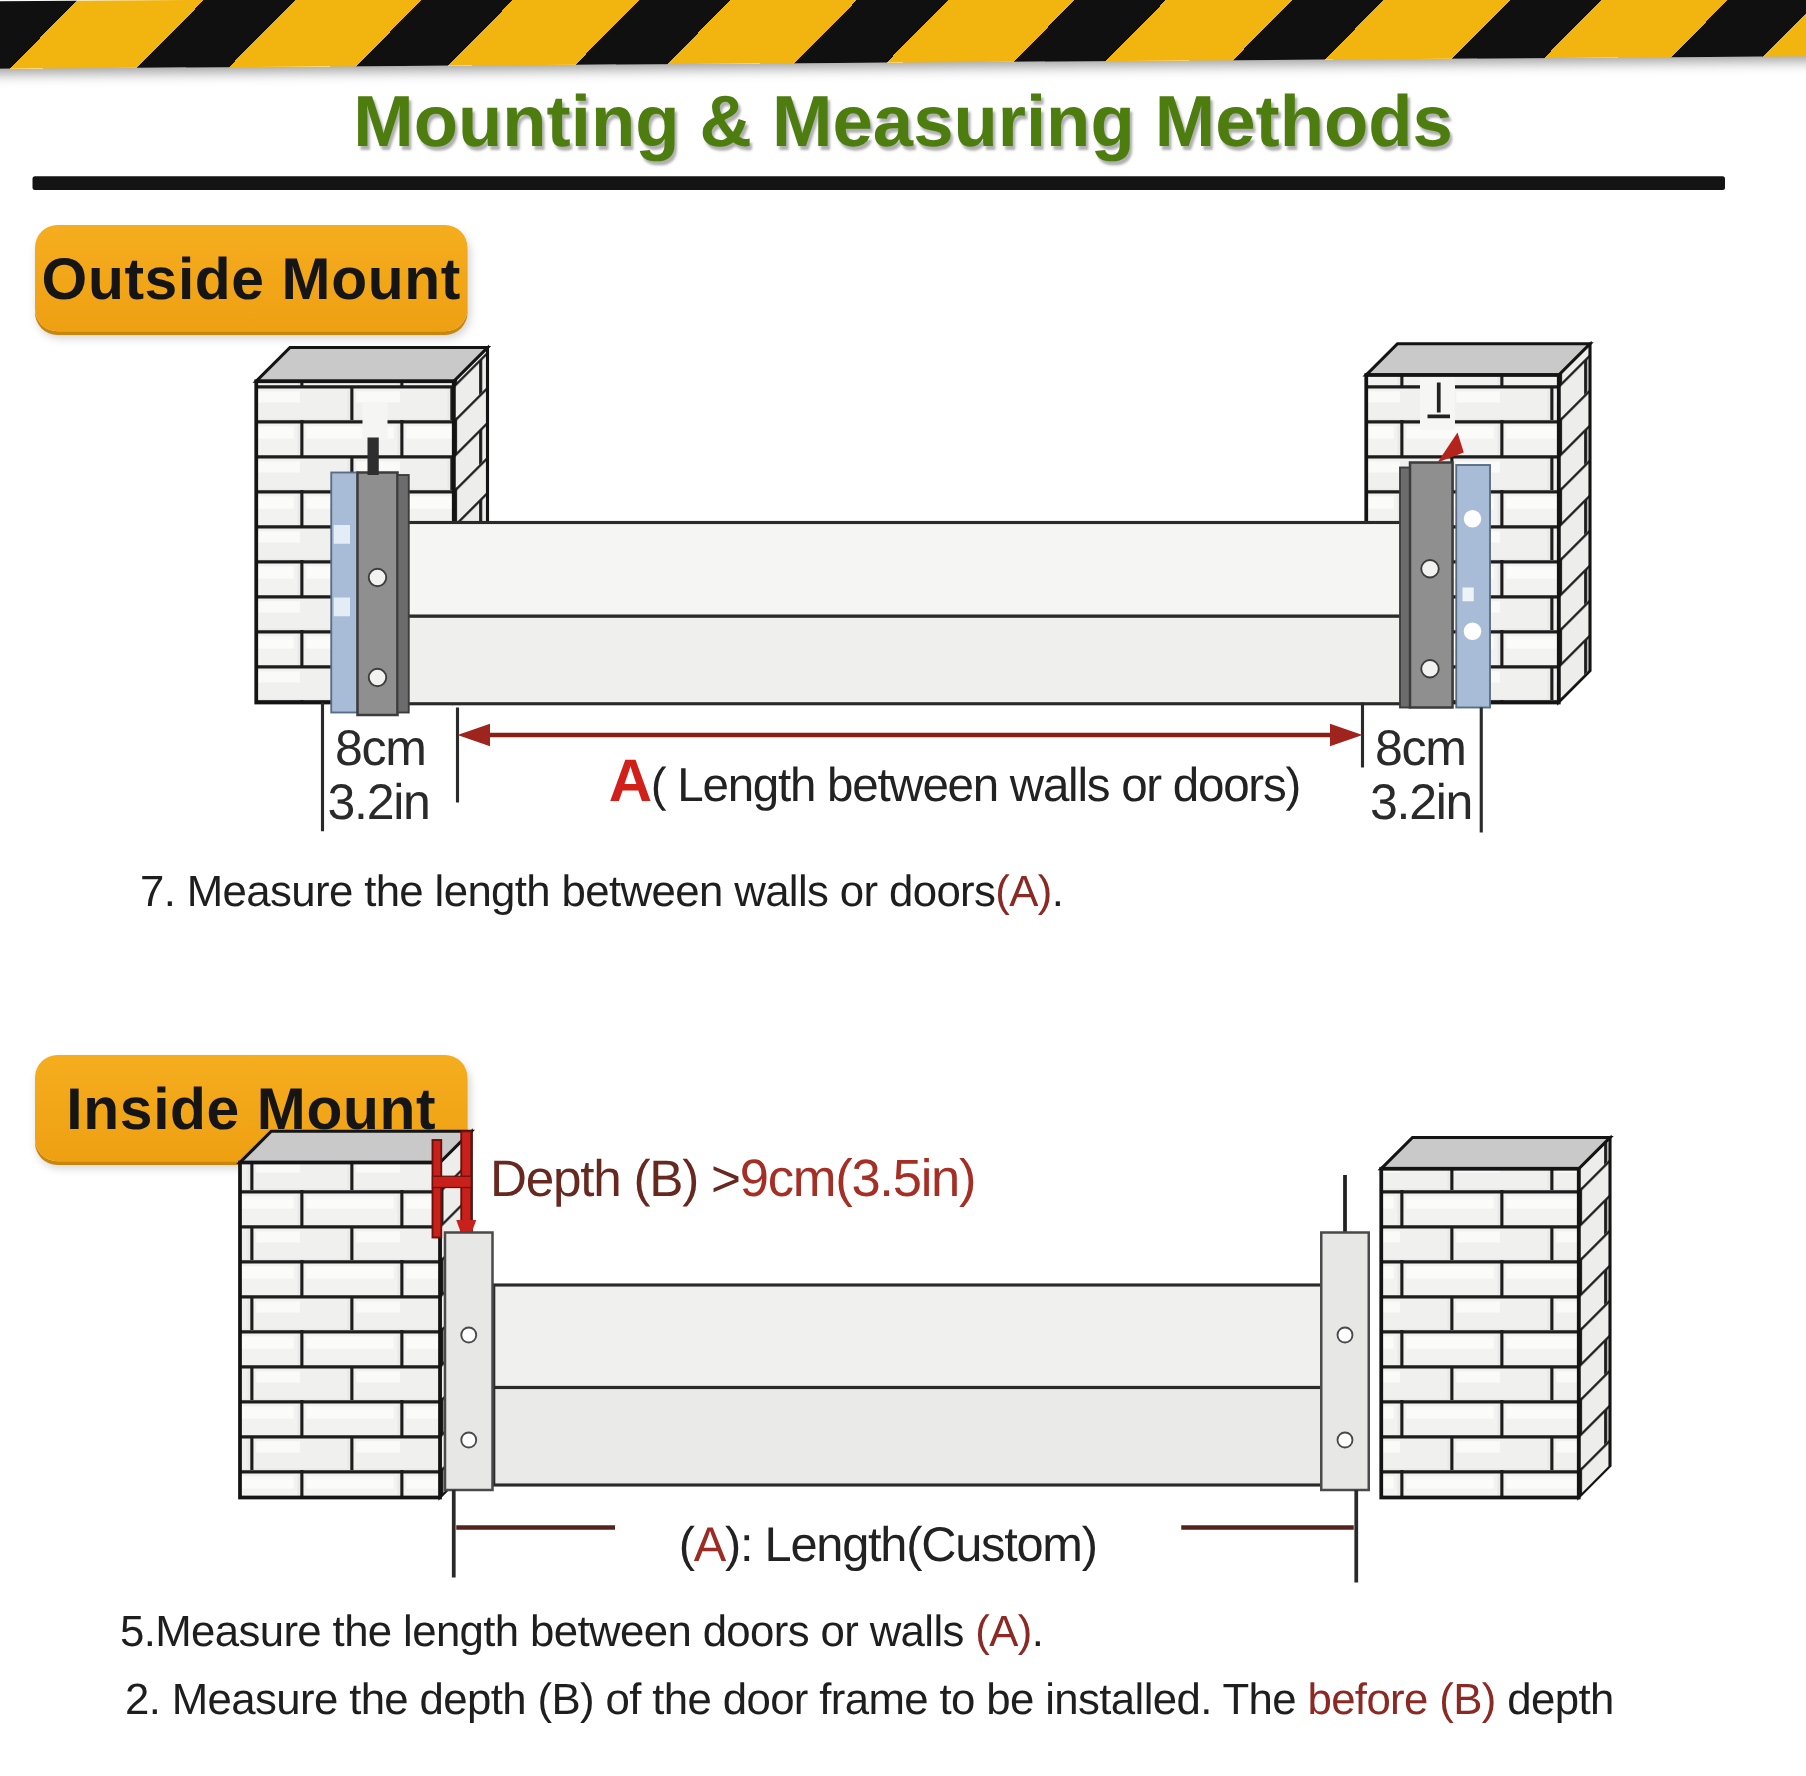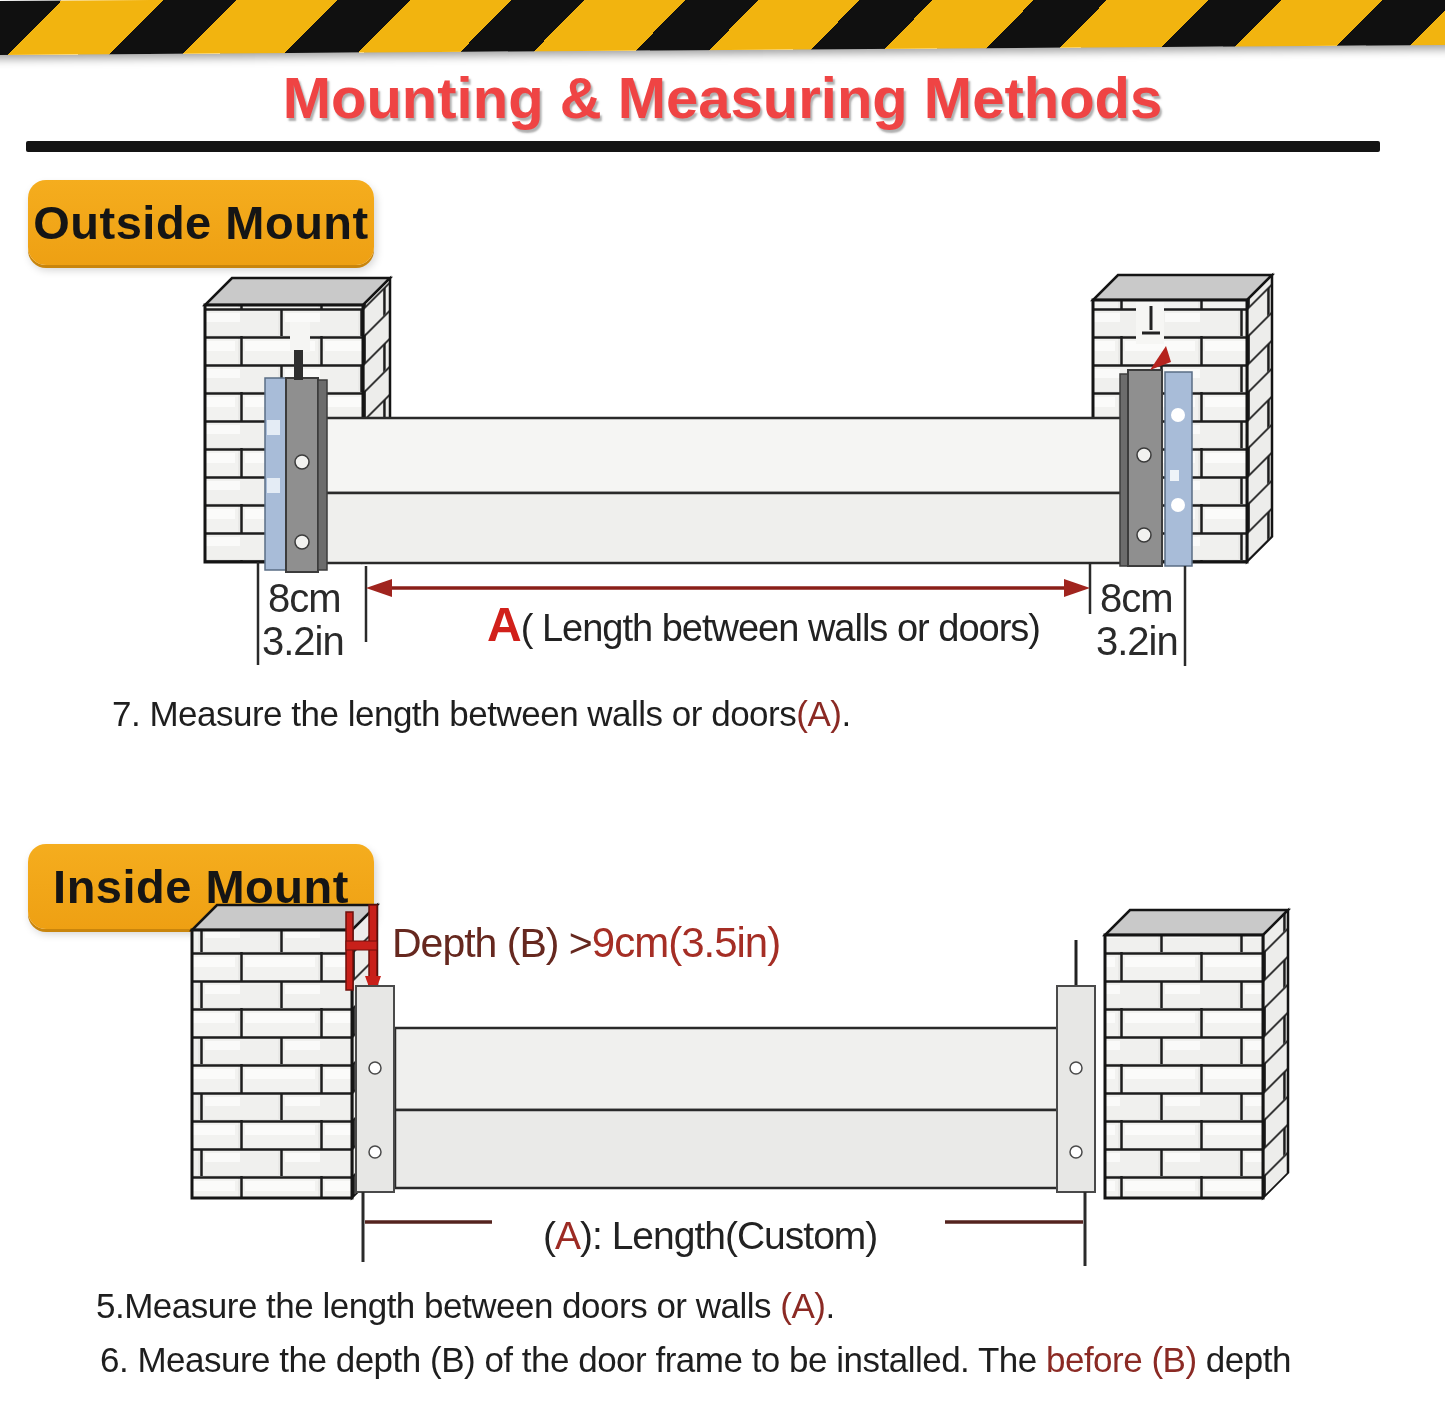--- a/index.html
+++ b/index.html
@@ -6,21 +6,21 @@
   .page{position:relative;width:1445px;height:1421px;background:#ffffff;overflow:hidden;
         font-family:"Liberation Sans", sans-serif;}
 
   
   .hazard{position:absolute;left:-12px;top:-4px;width:1470px;height:54px;
           transform:rotate(-0.4deg);
           background:repeating-linear-gradient(135deg,#101010 0 52px,#f2b40f 52px 124px);
           box-shadow:0 6px 10px -2px rgba(0,0,0,.38);}
   .title{position:absolute;left:0;top:52px;width:1445px;height:90px;
          display:flex;align-items:center;justify-content:center;
-         font-size:58px;font-weight:bold;color:#ef4444;letter-spacing:0px;
+         font-size:58px;font-weight:bold;color:#4d7c0f;letter-spacing:0px;
          text-shadow:2px 3px 2px rgba(110,110,110,.55), -1px -1px 0 rgba(255,255,255,.6);}
   .blackbar{position:absolute;left:26px;top:141px;width:1354px;height:11px;background:#141414;border-radius:2px;}
 
   
   .mount-label{position:absolute;left:28px;width:346px;height:85px;border-radius:18px;
                background:linear-gradient(#f5ad1e,#eea013);
                box-shadow:0 3px 0 #c9850c, 2px 5px 8px rgba(0,0,0,.18);
                display:flex;align-items:center;justify-content:center;
                font-size:47px;font-weight:bold;color:#151515;letter-spacing:0.5px;}
   .label-outside{top:180px;}
@@ -216,15 +216,15 @@
     <g>
       <line x1="363" y1="1192" x2="363" y2="1262" stroke="#2a2a2a" stroke-width="3"></line>
       <line x1="1085" y1="1192" x2="1085" y2="1266" stroke="#2a2a2a" stroke-width="3"></line>
       <line x1="365" y1="1222" x2="492" y2="1222" stroke="#54231e" stroke-width="3.5"></line>
       <line x1="945" y1="1222" x2="1083" y2="1222" stroke="#54231e" stroke-width="3.5"></line>
     </g>
     <text x="543" y="1249" font-size="39"><tspan fill="#222">(</tspan><tspan fill="#9c2b24">A</tspan><tspan fill="#222">): Length(Custom)</tspan></text>
   </svg>
 
   <div class="step" style="left:96px;top:1286px"><span>5.Measure the length between doors or walls </span><span class="maroon">(A)</span><span>.</span></div>
-  <div class="step" style="left:100px;top:1340px"><span>6. Measure the depth (B) of the door frame to be installed. The </span><span class="maroon">before (B)</span><span> depth</span></div>
+  <div class="step" style="left:100px;top:1340px"><span>2. Measure the depth (B) of the door frame to be installed. The </span><span class="maroon">before (B)</span><span> depth</span></div>
 
 </div>
 
 </body></html>

